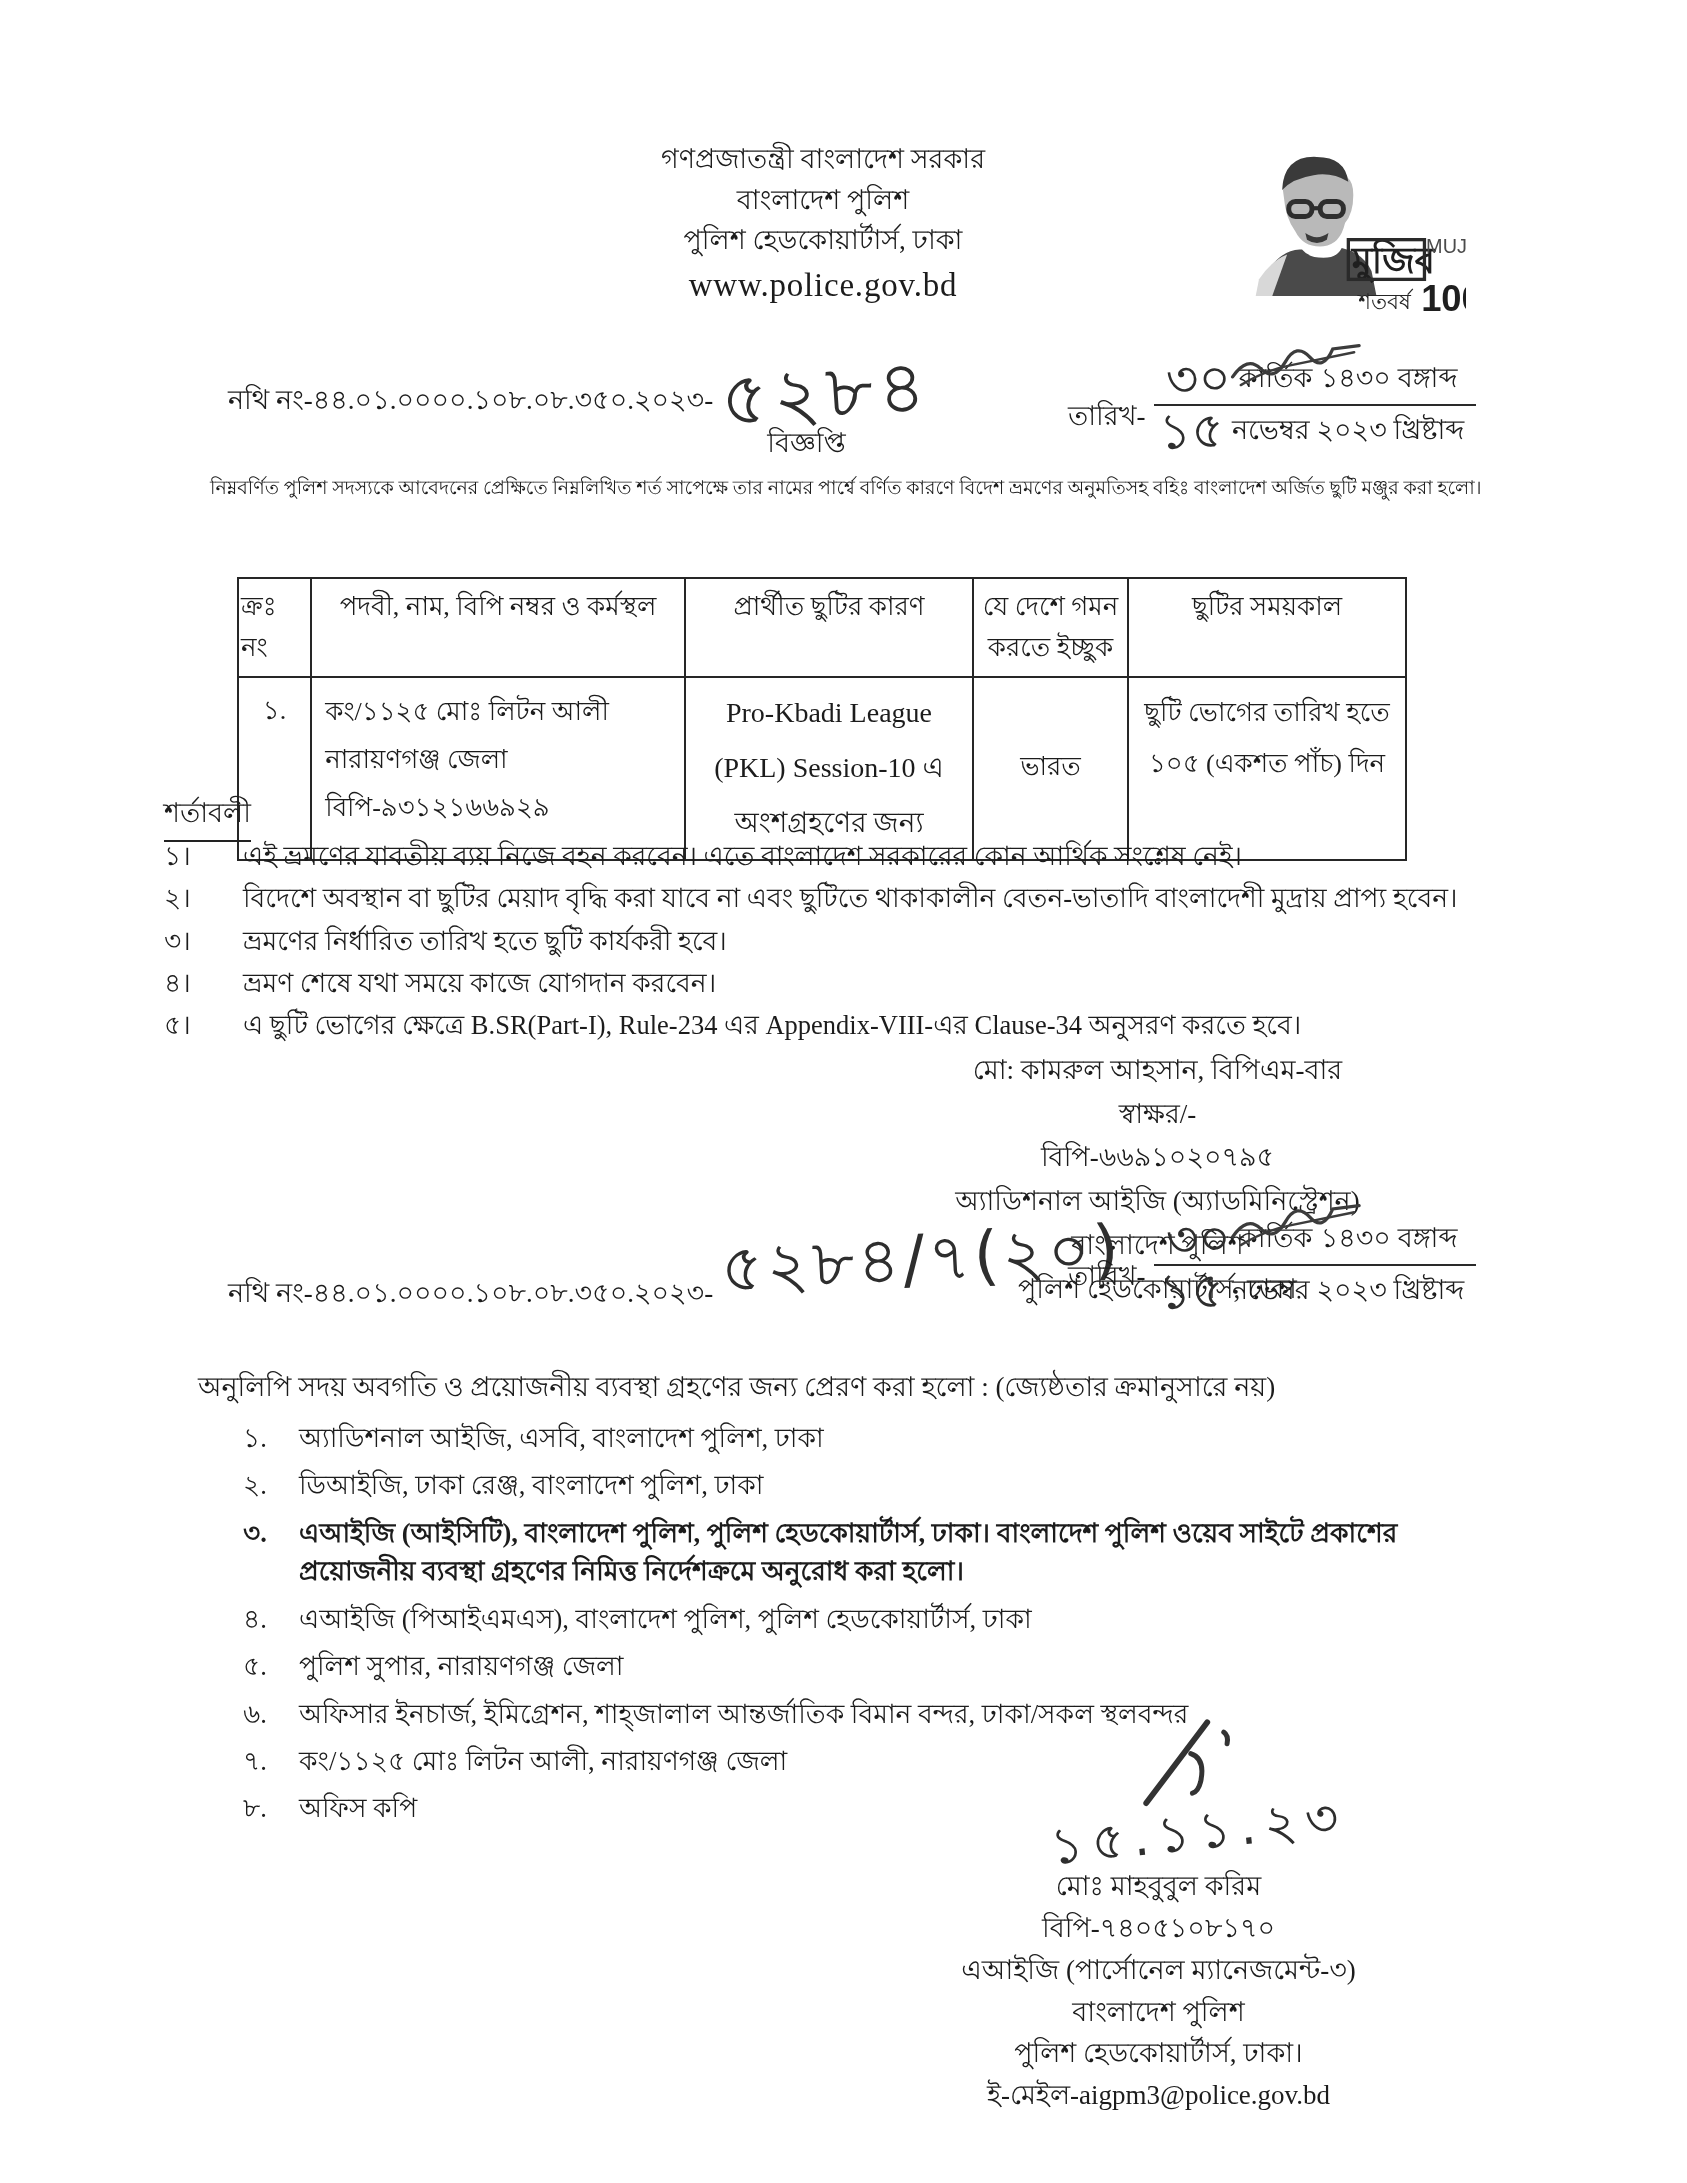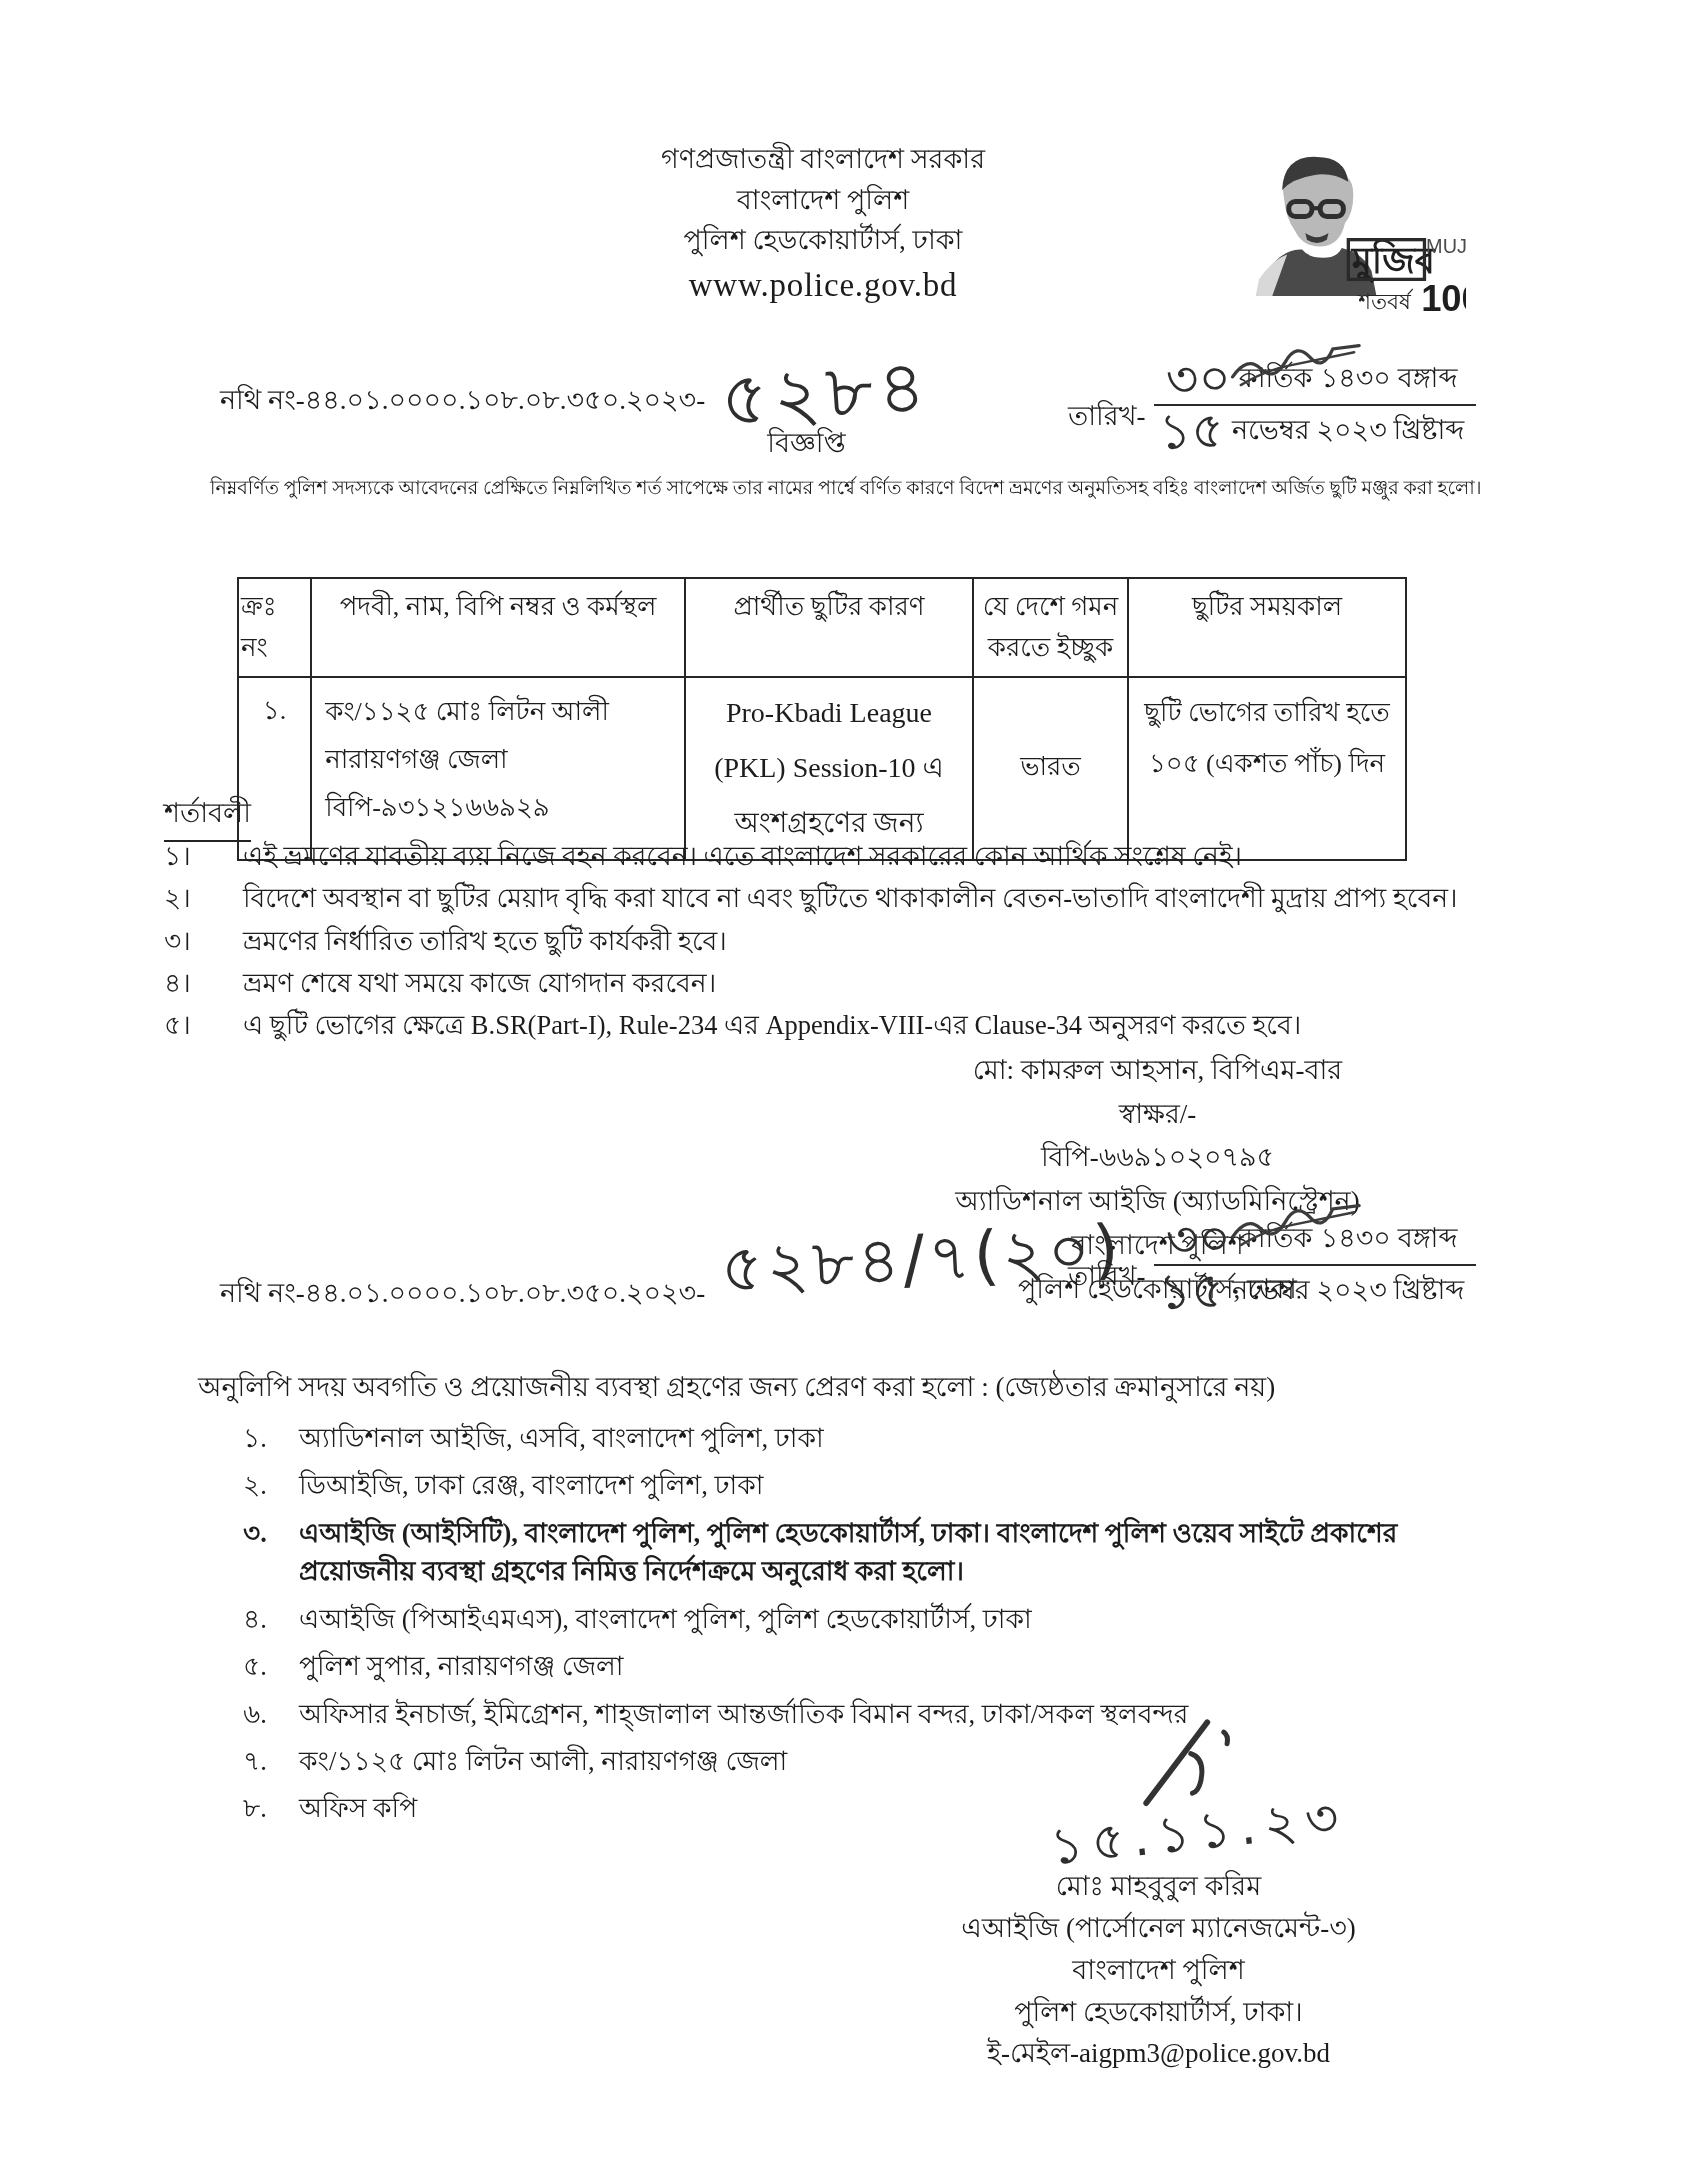--- a/index.html
+++ b/index.html
@@ -14,21 +14,21 @@
   }
   
   .header-block{position:absolute;top:139px;left:0;width:1646px;text-align:center;line-height:1.5;}
   .header-block .l1{font-size:27px;}
   .header-block .l2{font-size:27px;}
   .header-block .l3{font-size:27px;}
   .header-block .web{font-size:33px;letter-spacing:0.8px;}
   
   .logo{position:absolute;left:1234px;top:147px;width:232px;height:182px;}
   
-  .ref-row{position:absolute;left:220px;font-size:27px;white-space:nowrap;}
+  .ref-row{position:absolute;left:228px;font-size:27px;white-space:nowrap;}
   .ref-1{top:379px;}
   .ref-2{top:1272px;}
   .hw{font-family:"DejaVu Sans","Liberation Sans",sans-serif;color:#2e2e2e;}
   .hw-num1{position:absolute;left:721px;top:337px;font-size:73px;transform:rotate(-4deg);letter-spacing:5px;}
   .hw-num2{position:absolute;left:721px;top:1209px;font-size:65px;transform:rotate(-3deg);letter-spacing:3.3px;}
   
   .date-block{position:absolute;display:flex;align-items:center;gap:8.3px;}
   .date-1{left:1068px;top:357px;}
   .date-2{left:1068px;top:1217px;}
   .date-label{font-size:27px;padding-top:25px;}
@@ -269,20 +269,21 @@
     <svg width="141" height="99" viewBox="0 0 170 120">
       <path d="M18 108 L92 10" fill="none" stroke="#333" stroke-width="7" stroke-linecap="round"></path>
       <path d="M72 48 q18 6 12 34 q-3 12 -10 14" fill="none" stroke="#333" stroke-width="6" stroke-linecap="round"></path>
       <path d="M112 22 q6 4 4 14" fill="none" stroke="#333" stroke-width="6" stroke-linecap="round"></path>
     </svg>
   </div>
   <div class="hw hw-date2">১৫.১১.২৩</div>
 
   <div class="sig2">
     <div>মোঃ মাহবুবুল করিম</div>
+    <div>বিপি-৭৪০৫১০৮১৭০</div>
     <div>এআইজি (পার্সোনেল ম্যানেজমেন্ট-৩)</div>
     <div>বাংলাদেশ পুলিশ</div>
     <div>পুলিশ হেডকোয়ার্টার্স, ঢাকা।</div>
     <div>ই-মেইল-aigpm3@police.gov.bd</div>
   </div>
 
 </div>
 
 
 </body></html>

